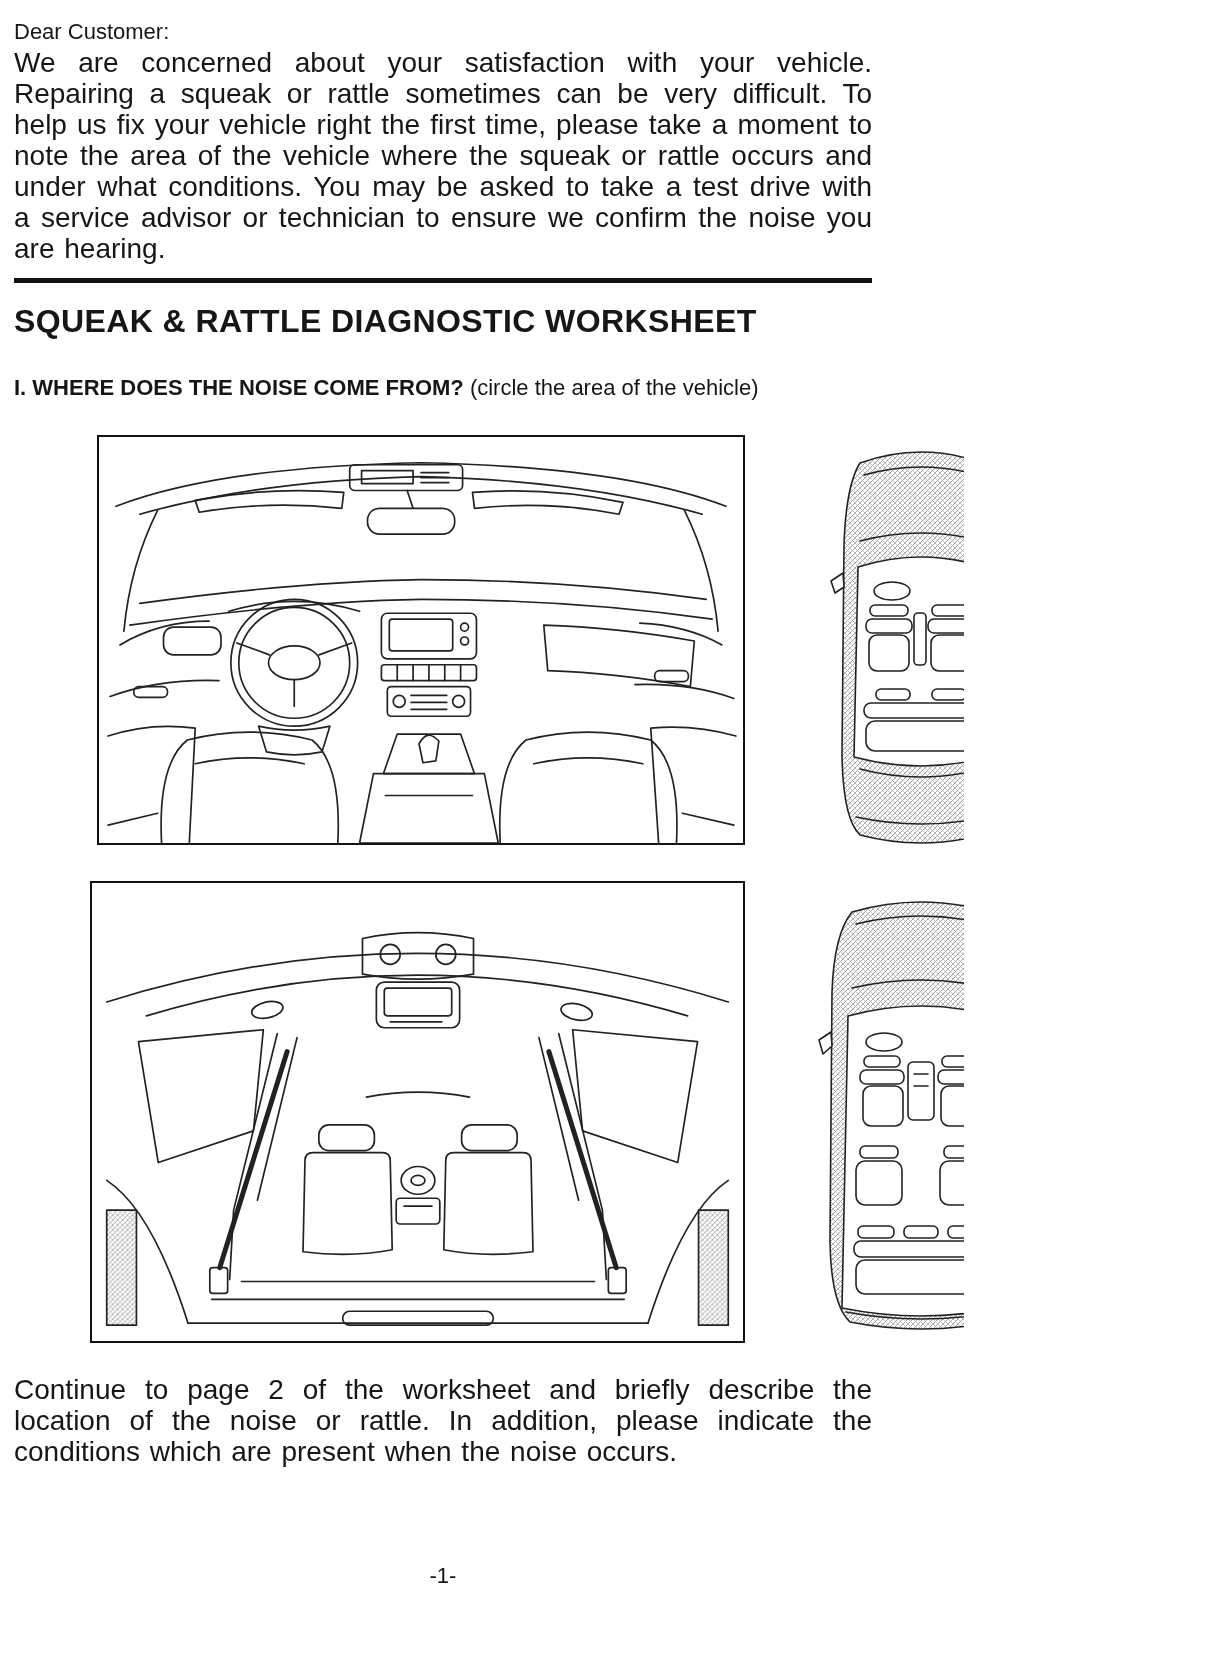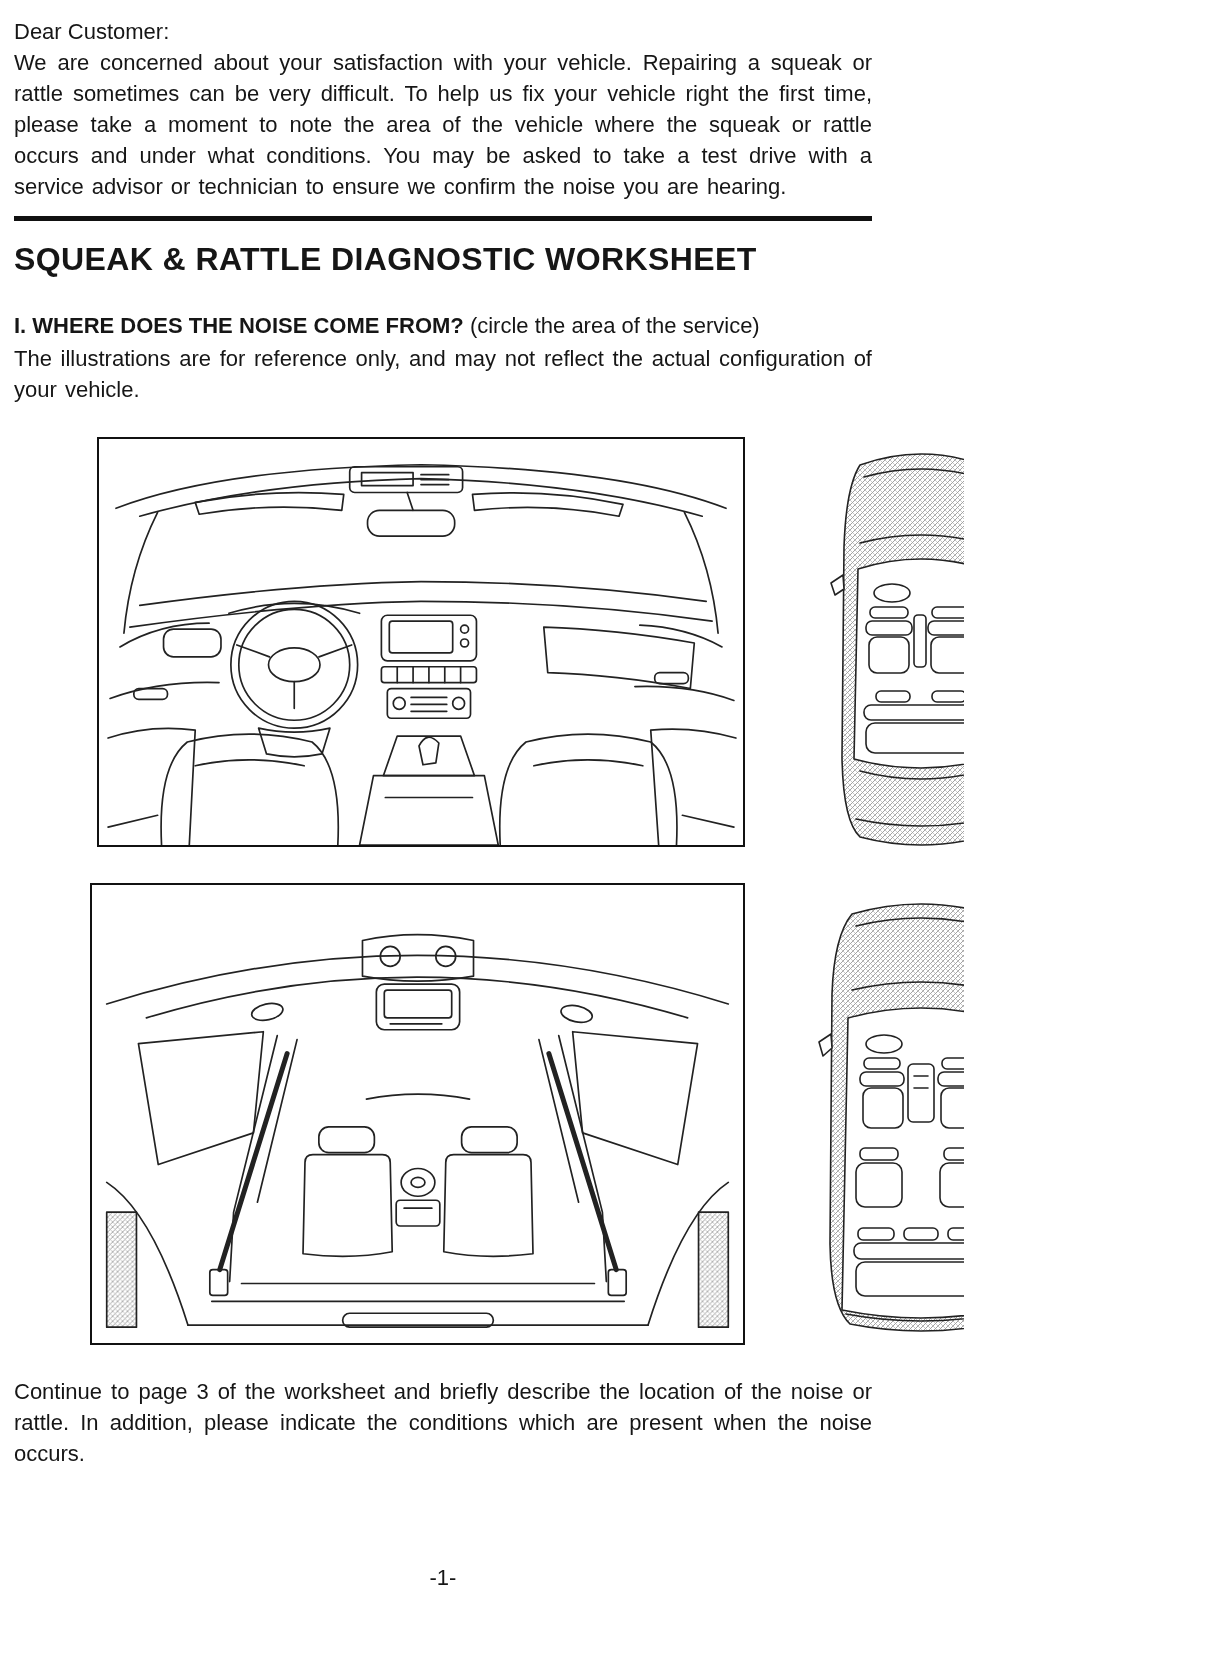--- a/index.html
+++ b/index.html
@@ -2,21 +2,21 @@
 <html><head>
 <meta charset="utf-8">
 <style>
   html,body{margin:0;padding:0;background:#fff;}
   .page{
     width:964px;height:1660px;position:relative;background:#fff;color:#161616;
     font-family:"Liberation Sans",sans-serif;box-sizing:border-box;
     padding:16px 92px 16px 14px;overflow:hidden;
   }
   .salutation{font-size:22px;line-height:31px;}
-  .para{font-size:22px;line-height:31px;text-align:justify;margin:0;word-spacing:2px;}
+  .para{font-size:28px;line-height:31px;text-align:justify;margin:0;word-spacing:2px;}
   .rule{height:5px;background:#111;margin-top:14px;}
   .title{font-size:32px;font-weight:bold;letter-spacing:.4px;margin:20px 0 0 0;}
   .sec-head{font-size:22px;line-height:31px;margin-top:32px;}
   .sec-head .bold{font-weight:bold;text-align:center;}
   .sub{margin-top:2px;}
   .illustrations{position:relative;height:915px;margin-top:30px;}
   .illus{position:absolute;}
   .boxed{border:2px solid #111;background:#fff;}
   .box1{left:83px;top:2px;width:644px;height:406px;}
   .top1{left:816px;top:0;width:182px;height:422px;}
@@ -33,23 +33,22 @@
 
   <div>
     <div class="salutation">Dear Customer:</div>
     <p class="para">We are concerned about your satisfaction with your vehicle. Repairing a squeak or rattle sometimes can be very difficult. To help us fix your vehicle right the first time, please take a moment to note the area of the vehicle where the squeak or rattle occurs and under what conditions. You may be asked to take a test drive with a service advisor or technician to ensure we confirm the noise you are hearing.</p>
   </div>
 
   <div class="rule"></div>
 
   <h1 class="title">SQUEAK &amp; RATTLE DIAGNOSTIC WORKSHEET</h1>
 
-  <div class="sec-head"><span class="bold">I. WHERE DOES THE NOISE COME FROM?</span><span> (circle the area of the service)</span></div>
-
-  <p class="para sub">The illustrations are for reference only, and may not reflect the actual configuration of your vehicle.</p>
+  <div class="sec-head"><span class="bold">I. WHERE DOES THE NOISE COME FROM?</span><span> (circle the area of the vehicle)</span></div>
+
 
   <div class="illustrations">
 
     <div class="illus boxed box1">
       <svg viewBox="0 0 648 410">
         <g stroke="#222" fill="none" stroke-width="1.7" stroke-linecap="round" stroke-linejoin="round">
 
           <path d="M16 70 Q120 30 324 26 Q528 30 632 70"></path>
           <path d="M40 78 Q160 44 324 40 Q488 44 608 78"></path>
 
@@ -240,17 +239,17 @@
           <rect x="130" y="342" width="36" height="12" rx="5" fill="#fff"></rect>
           <rect x="36" y="357" width="134" height="16" rx="7" fill="#fff"></rect>
           <rect x="38" y="376" width="130" height="34" rx="9" fill="#fff"></rect>
           <path d="M28 428 Q103 442 178 428"></path>
         </g>
       </svg>
     </div>
 
   </div>
 
-  <p class="para closing">Continue to page 3 of the worksheet and briefly describe the location of the noise or rattle. In addition, please indicate the conditions which are present when the noise occurs.</p>
+  <p class="para closing">Continue to page 2 of the worksheet and briefly describe the location of the noise or rattle. In addition, please indicate the conditions which are present when the noise occurs.</p>
 
   <div class="pageno">-1-</div>
 
 </div>
 
 </body></html>

